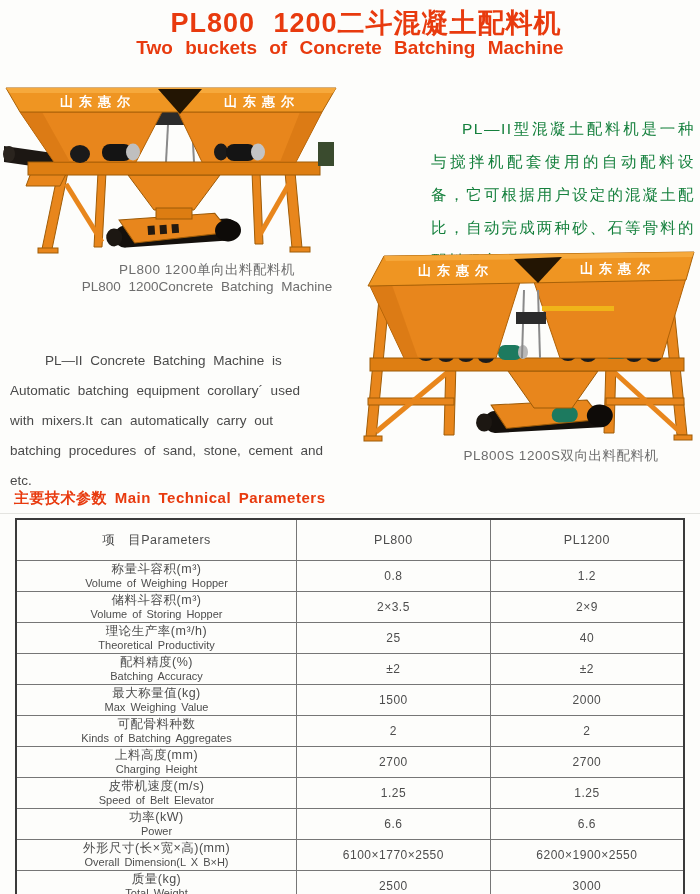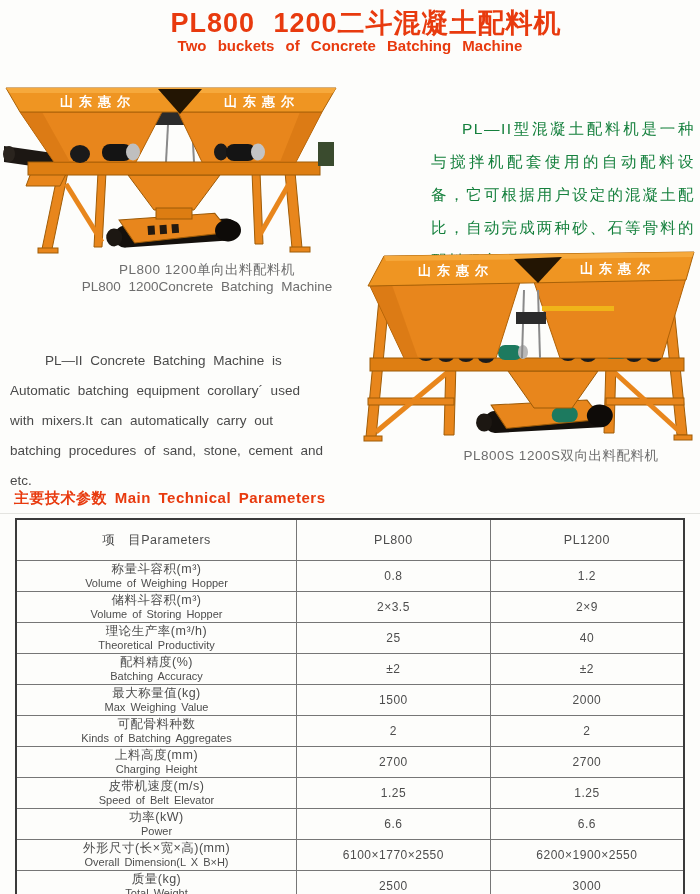--- a/index.html
+++ b/index.html
@@ -8,21 +8,21 @@
     font-family:"Liberation Sans", sans-serif; overflow:hidden;
   }
 
   
   .title-zh {
     position:absolute; top:5px; left:0; width:100%; text-align:center;
     color:#e83a0e; font-size:27px; font-weight:bold; letter-spacing:1px; word-spacing:10px;padding-left:16px;
   }
   .title-en {
     position:absolute; top:37px; left:0; width:100%; text-align:center;
-    color:#e83a0e; font-size:15px; font-weight:bold; word-spacing:7px;
+    color:#e83a0e; font-size:19px; font-weight:bold; word-spacing:7px;
   }
 
   
   .machine1 { position:absolute; left:2px;  top:84px;  width:338px; height:172px; }
   .machine2 { position:absolute; left:356px; top:250px; width:342px; height:194px; }
 
   
   .intro-zh {
     position:absolute; left:431px; top:96px; width:264px;
     font-size:15.5px; line-height:33px; color:#15803d;

